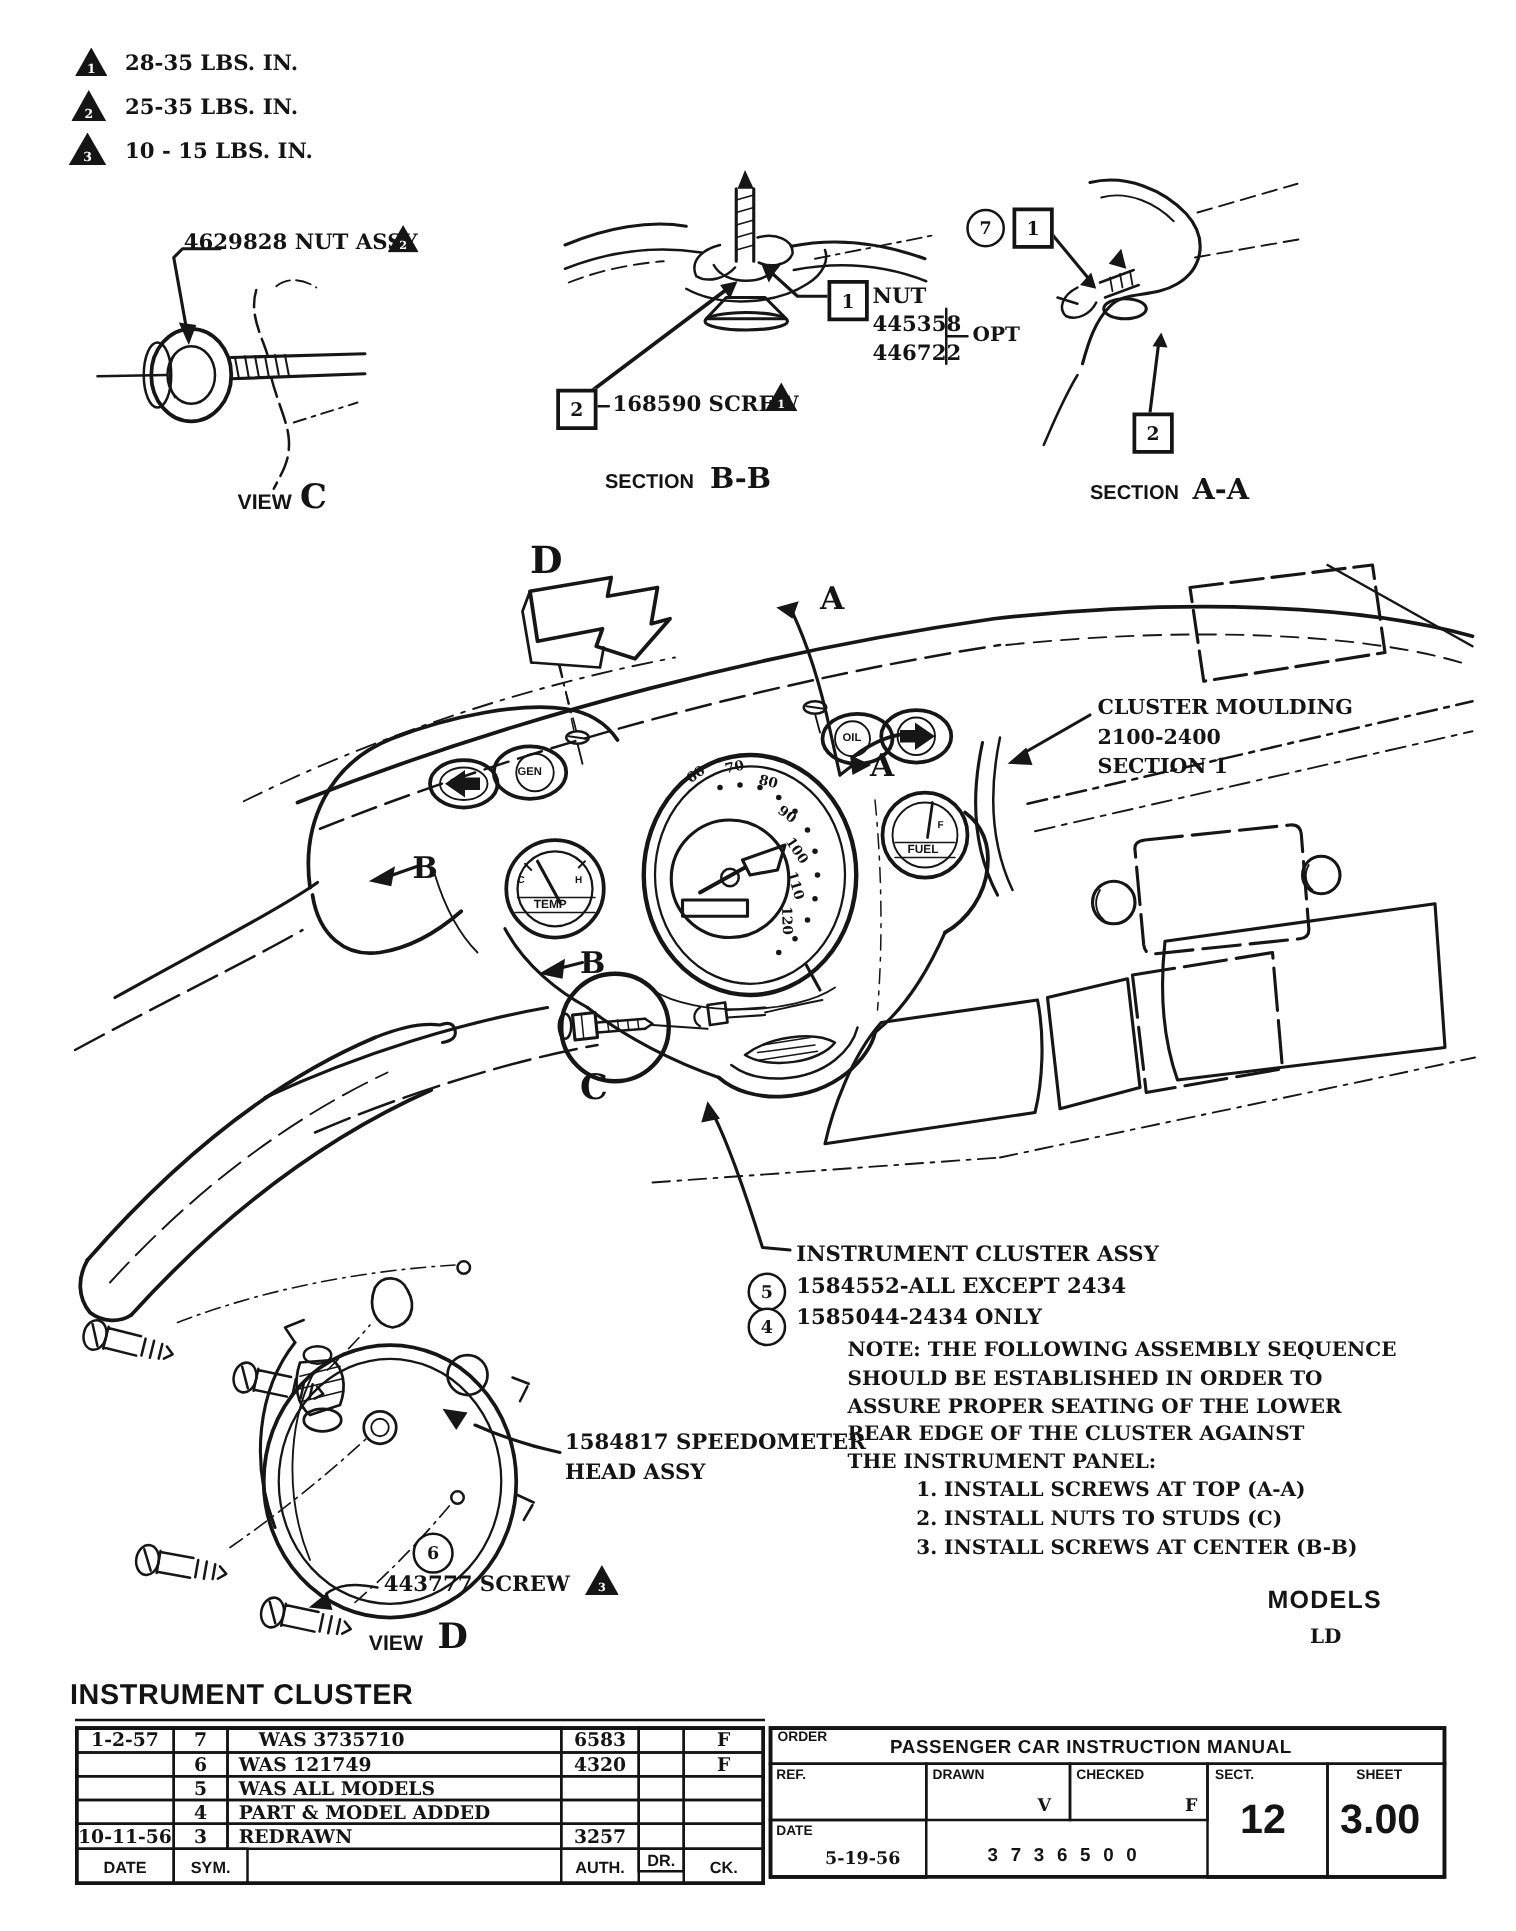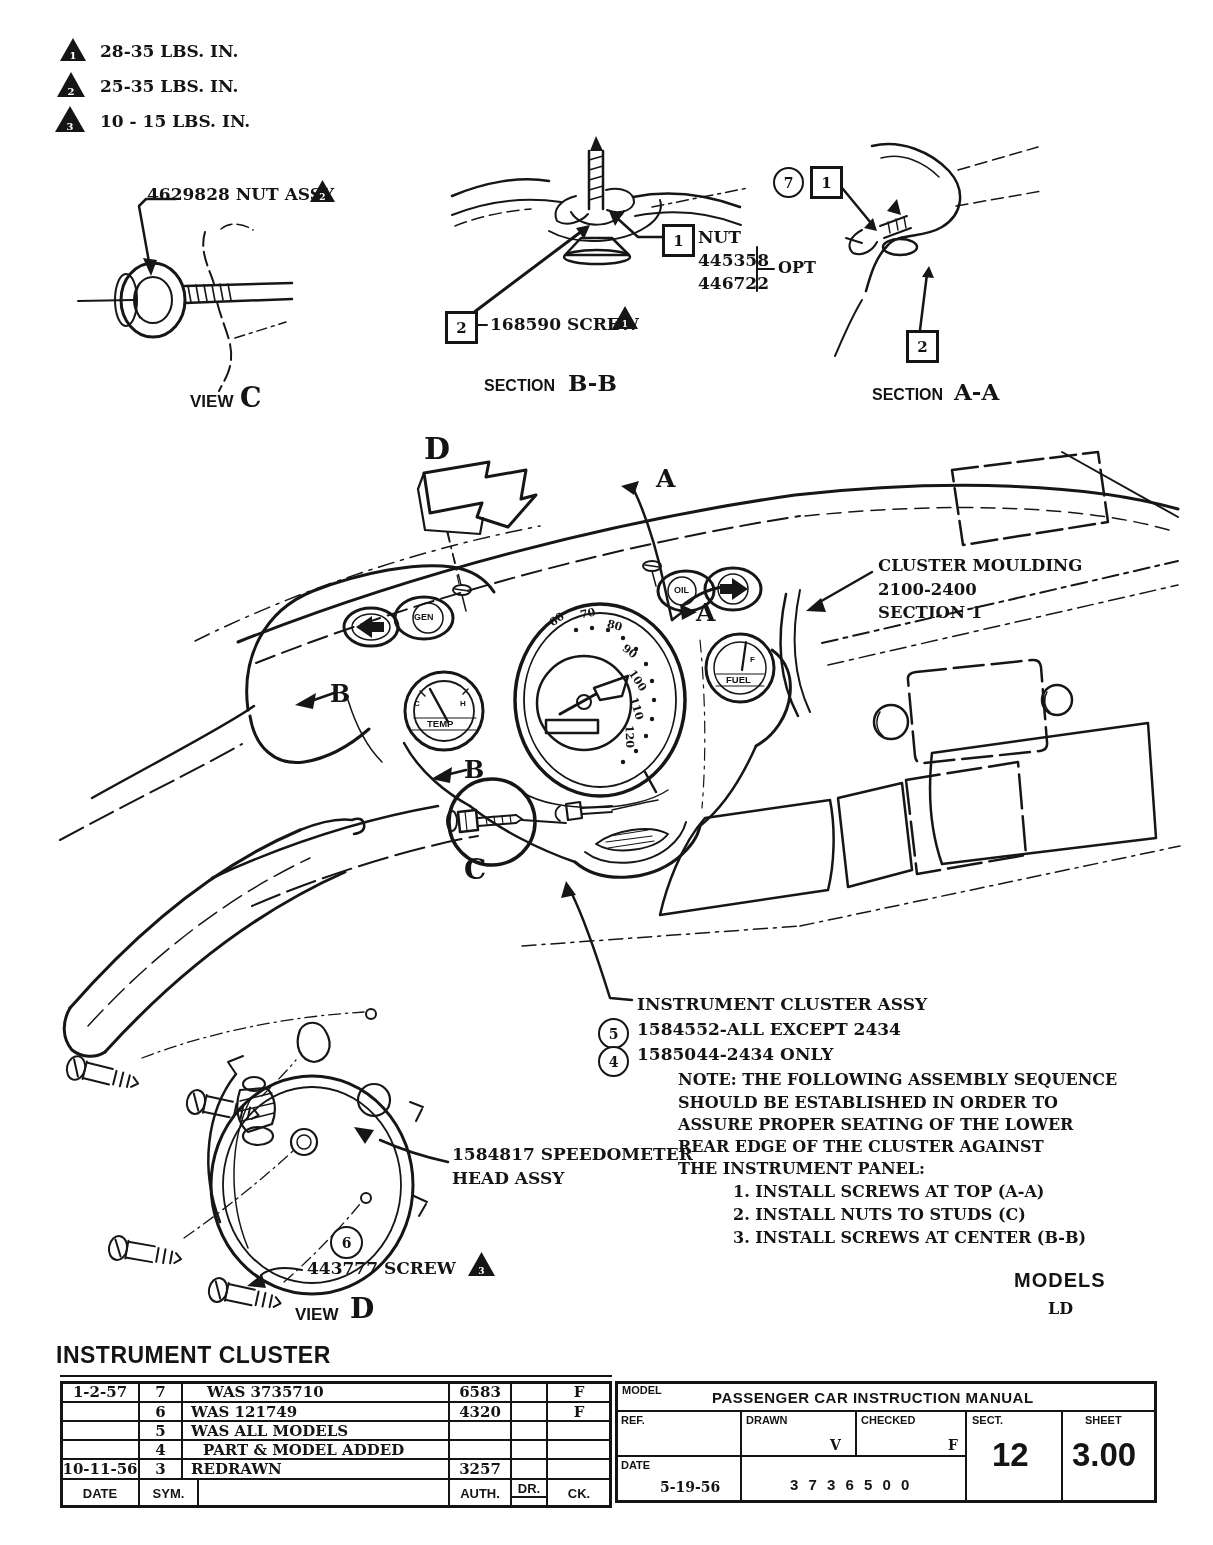--- a/index.html
+++ b/index.html
@@ -398,42 +398,42 @@
 
 <div class="cell serif" style="left:60px;top:1420px;width:80px;height:21px;font-size:15px"></div>
 <div class="cell serif" style="left:138px;top:1420px;width:45px;height:21px;font-size:15px">5</div>
 <div class="cell serif" style="left:181px;top:1420px;width:269px;height:21px;font-size:15px;justify-content:flex-start;padding-left:8px">WAS ALL MODELS</div>
 <div class="cell serif" style="left:448px;top:1420px;width:64px;height:21px;font-size:15px"></div>
 <div class="cell serif" style="left:510px;top:1420px;width:38px;height:21px;font-size:15px"></div>
 <div class="cell serif" style="left:546px;top:1420px;width:66px;height:21px;font-size:15px"></div>
 
 <div class="cell serif" style="left:60px;top:1439px;width:80px;height:21px;font-size:15px"></div>
 <div class="cell serif" style="left:138px;top:1439px;width:45px;height:21px;font-size:15px">4</div>
-<div class="cell serif" style="left:181px;top:1439px;width:269px;height:21px;font-size:15px;justify-content:flex-start;padding-left:20px">PART &amp; MODEL ADDED</div>
+<div class="cell serif" style="left:181px;top:1439px;width:269px;height:21px;font-size:15px;justify-content:flex-start;padding-left:8px">PART &amp; MODEL ADDED</div>
 <div class="cell serif" style="left:448px;top:1439px;width:64px;height:21px;font-size:15px"></div>
 <div class="cell serif" style="left:510px;top:1439px;width:38px;height:21px;font-size:15px"></div>
 <div class="cell serif" style="left:546px;top:1439px;width:66px;height:21px;font-size:15px"></div>
 
 <div class="cell serif" style="left:60px;top:1458px;width:80px;height:22px;font-size:15px">10-11-56</div>
 <div class="cell serif" style="left:138px;top:1458px;width:45px;height:22px;font-size:15px">3</div>
 <div class="cell serif" style="left:181px;top:1458px;width:269px;height:22px;font-size:15px;justify-content:flex-start;padding-left:8px">REDRAWN</div>
 <div class="cell serif" style="left:448px;top:1458px;width:64px;height:22px;font-size:15px">3257</div>
 <div class="cell serif" style="left:510px;top:1458px;width:38px;height:22px;font-size:15px"></div>
 <div class="cell serif" style="left:546px;top:1458px;width:66px;height:22px;font-size:15px"></div>
 
 <div class="cell sans" style="left:60px;top:1478px;width:80px;height:30px;font-size:13px">DATE</div>
 <div class="cell sans" style="left:138px;top:1478px;width:61px;height:30px;font-size:13px">SYM.</div>
 <div class="cell sans" style="left:448px;top:1478px;width:64px;height:30px;font-size:13px">AUTH.</div>
 <div class="cell sans" style="left:510px;top:1478px;width:38px;height:20px;font-size:13px">DR.</div>
 <div class="cell sans" style="left:546px;top:1478px;width:66px;height:30px;font-size:13px">CK.</div>
 
 <div class="outer" style="left:615px;top:1381px;width:542px;height:122px"></div>
 
 <div class="cell" style="left:615px;top:1381px;width:542px;height:31px"></div>
-<div class="t sans" style="left:622px;top:1385px;font-size:11px">MODEL</div>
+<div class="t sans" style="left:622px;top:1385px;font-size:11px">ORDER</div>
 <div class="t sans" style="left:712px;top:1390px;font-size:15px;letter-spacing:0.5px">PASSENGER CAR INSTRUCTION MANUAL</div>
 
 <div class="cell lab sans" style="left:615px;top:1410px;width:127px;height:47px;font-size:11px">REF.</div>
 <div class="cell lab sans" style="left:740px;top:1410px;width:117px;height:47px;font-size:11px">DRAWN</div>
 <div class="t serif" style="left:830px;top:1438px;font-size:14px">V</div>
 <div class="cell lab sans" style="left:855px;top:1410px;width:112px;height:47px;font-size:11px">CHECKED</div>
 <div class="t serif" style="left:948px;top:1438px;font-size:14px">F</div>
 
 <div class="cell" style="left:965px;top:1410px;width:98px;height:93px"></div>
 <div class="t sans" style="left:972px;top:1415px;font-size:11px">SECT.</div>

